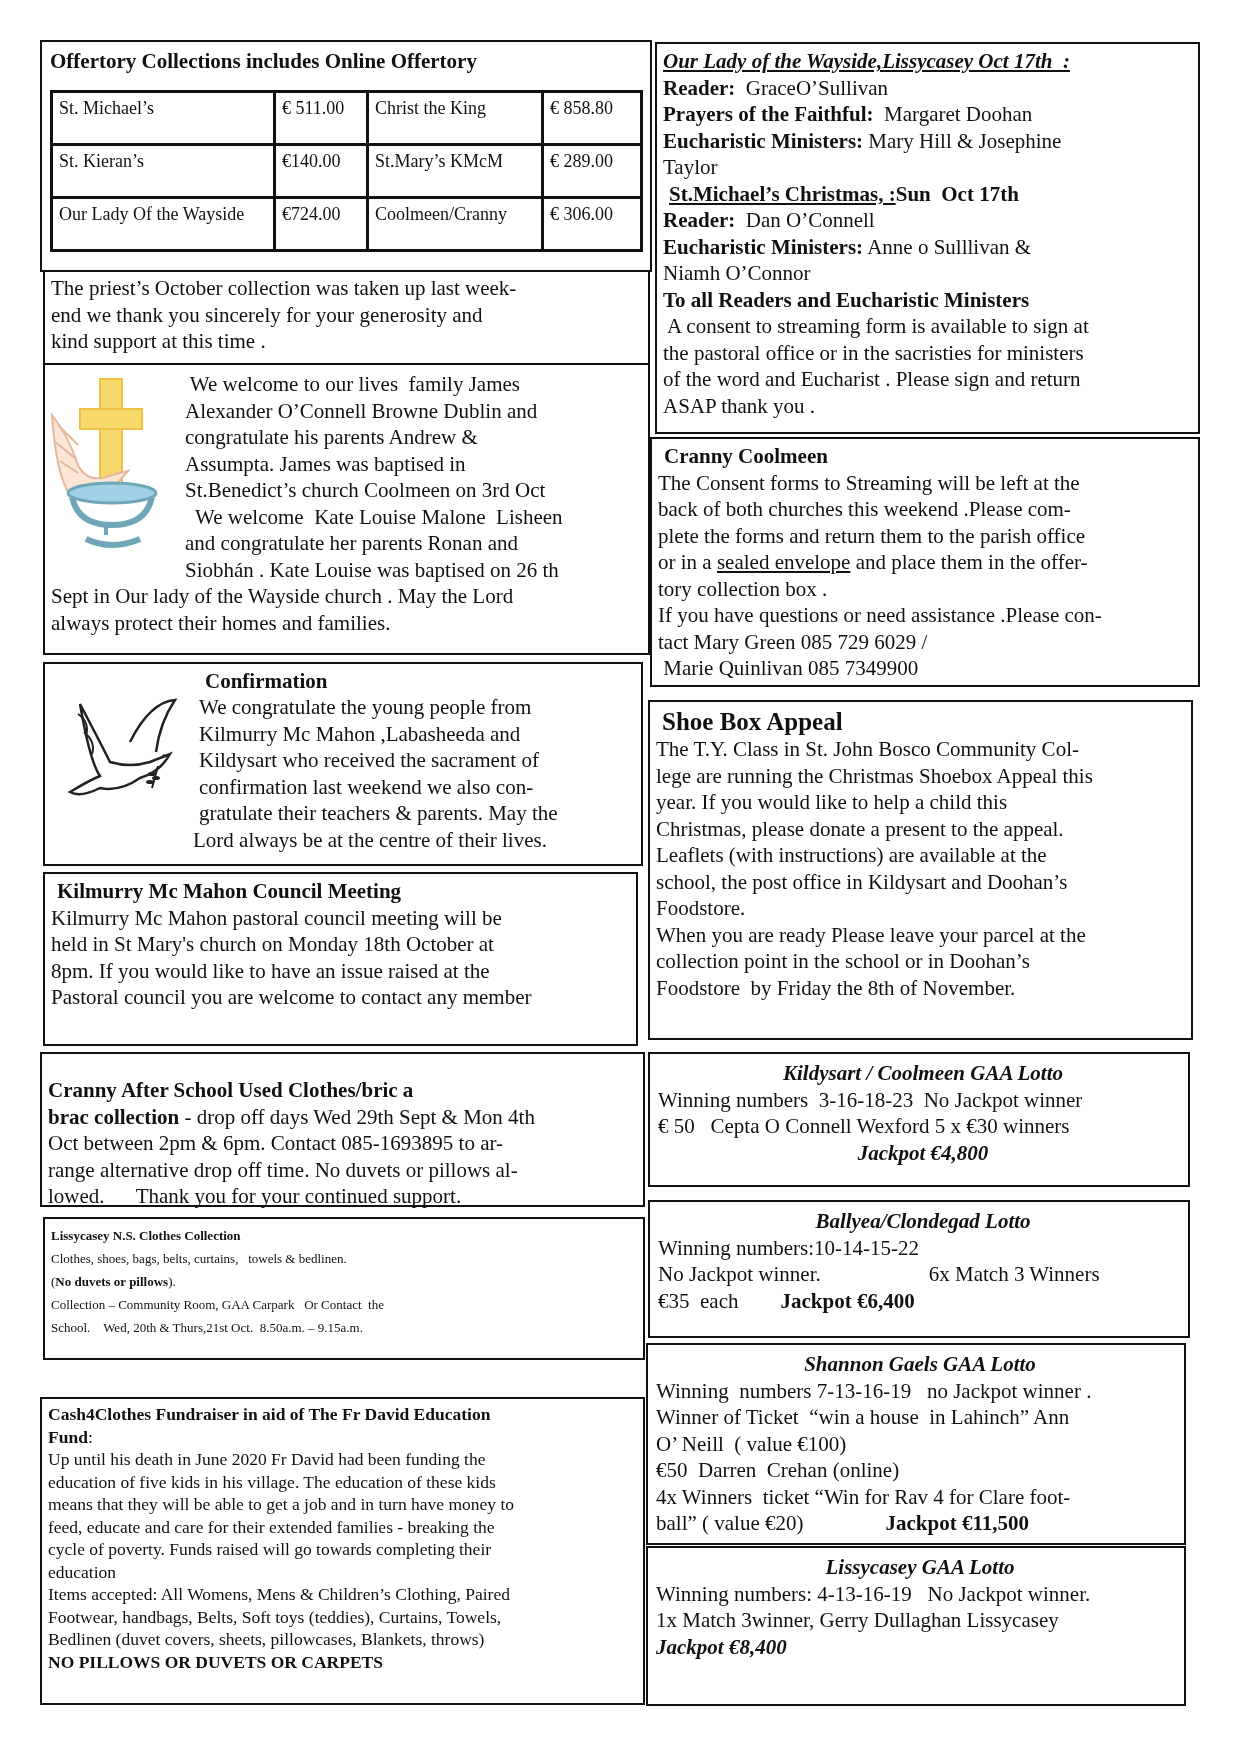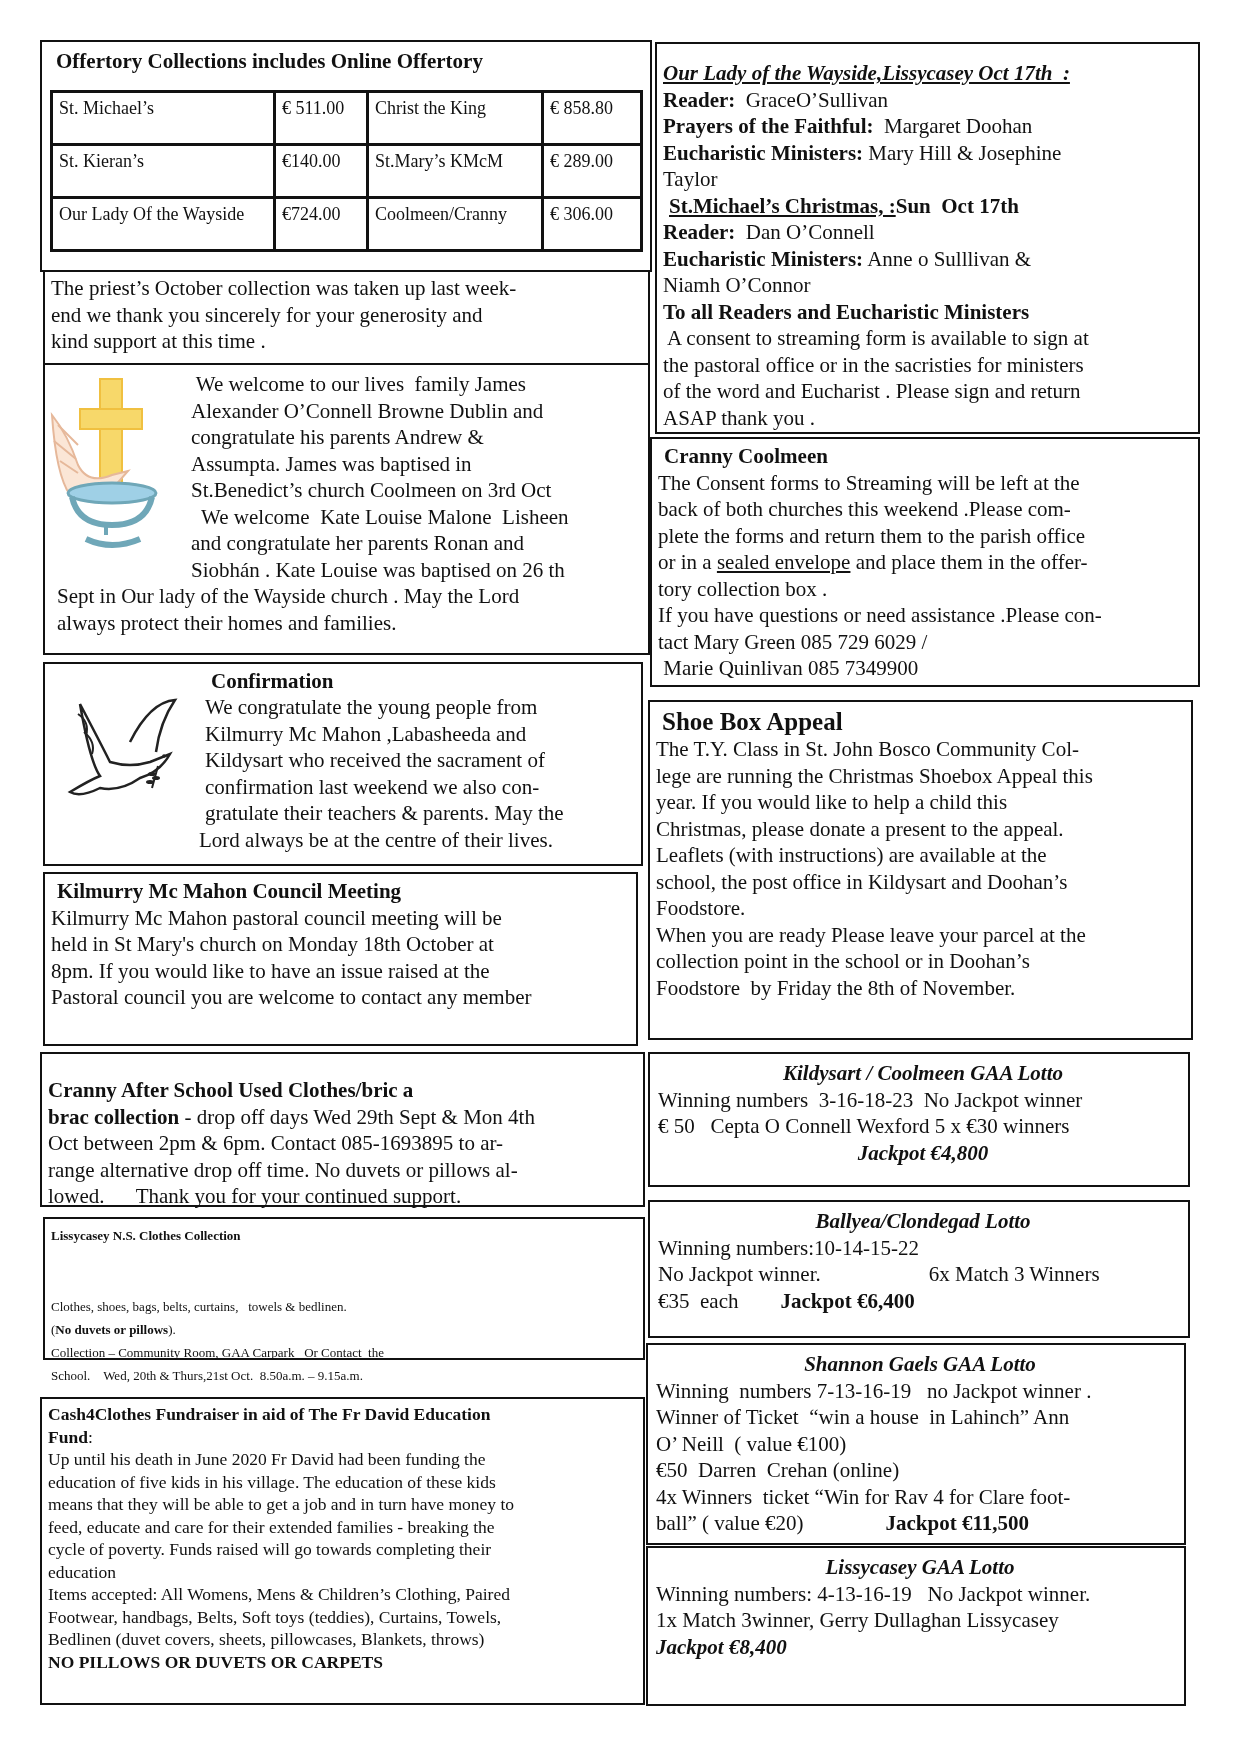--- a/index.html
+++ b/index.html
@@ -5,21 +5,21 @@
   html, body { margin:0; padding:0; background:#fff; }
   body { width:1235px; height:1748px; position:relative; overflow:hidden;
          font-family:"Liberation Serif", serif; color:#111; }
   .box { position:absolute; border:2px solid #111; box-sizing:border-box; background:#fff; }
   .t { font-size:21px; line-height:26.5px; }
   .sm { font-size:13px; line-height:23px; }
   .b { font-weight:bold; }
   .i { font-style:italic; }
   .u { text-decoration:underline; }
   .c { text-align:center; }
-  .p { position:absolute;margin-left:6px; }
+  .p { position:absolute; }
   table.off { border-collapse:collapse; position:absolute; left:8px; top:48px; width:593px; border:3px solid #111; }
   table.off td { border:3px solid #111; vertical-align:top; font-size:18px; line-height:22px;
                  padding:4px 6px 24px 6px; font-family:"Liberation Serif", serif; }
   .img { position:absolute; }
 </style>
 </head>
 <body>
 
 <div class="box" style="left:40px;top:40px;width:612px;height:232px;">
   <div class="p t b" style="left:8px;top:6px;">Offertory Collections includes Online Offertory</div>
@@ -117,42 +117,42 @@
 <div class="box t" style="left:40px;top:1052px;width:605px;height:155px;padding:23px 0 0 6px;">
   <div class="b">Cranny After School Used Clothes/bric a</div>
   <div><span class="b">brac collection</span><span> - drop off days Wed 29th Sept &amp; Mon 4th</span></div>
   <div>Oct between 2pm &amp; 6pm. Contact 085-1693895 to ar-</div>
   <div>range  alternative drop off time. No duvets or pillows al-</div>
   <div style="white-space:pre;">lowed.      Thank you for your continued support.</div>
 </div>
 
 <div class="box sm" style="left:43px;top:1217px;width:602px;height:143px;padding:5px 0 0 6px;">
   <div class="b">Lissycasey N.S. Clothes Collection</div>
-  <div style="white-space:pre;margin-top:48px;">Clothes, shoes, bags, belts, curtains,   towels &amp; bedlinen.</div>
+  <div style="white-space:pre;">Clothes, shoes, bags, belts, curtains,   towels &amp; bedlinen.</div>
   <div><span>(</span><span class="b">No duvets or pillows</span><span>).</span></div>
   <div style="white-space:pre;">Collection – Community Room, GAA Carpark   Or Contact  the</div>
   <div style="white-space:pre;">School.    Wed, 20th &amp; Thurs,21st Oct.  8.50a.m. – 9.15a.m.</div>
 </div>
 
 <div class="box" style="left:40px;top:1397px;width:605px;height:308px;padding:4px 0 0 6px;font-size:17.5px;line-height:22.5px;">
   <div class="b">Cash4Clothes Fundraiser in aid of The Fr David Education</div>
   <div><span class="b">Fund</span><span>:</span></div>
   <div>Up until his death in June 2020 Fr David had been funding the</div>
   <div>education of five kids in his village. The education of these kids</div>
   <div>means that they will be able to get a job and in turn have money to</div>
   <div>feed, educate and care for their extended families - breaking the</div>
   <div>cycle of poverty. Funds raised will go towards completing their</div>
   <div>education</div>
   <div>Items accepted: All Womens, Mens &amp; Children’s Clothing, Paired</div>
   <div>Footwear, handbags, Belts, Soft toys (teddies), Curtains, Towels,</div>
   <div>Bedlinen (duvet covers, sheets, pillowcases, Blankets, throws)</div>
   <div class="b">NO PILLOWS OR DUVETS OR CARPETS</div>
 </div>
 
-<div class="box t" style="left:655px;top:42px;width:545px;height:392px;padding:16px 0 0 6px;">
+<div class="box t" style="left:655px;top:42px;width:545px;height:392px;padding:4px 0 0 6px;">
   <div class="b i u" style="white-space:pre;">Our Lady of the Wayside,Lissycasey Oct 17th  :</div>
   <div><span class="b">Reader:</span><span style="white-space:pre;">  GraceO’Sullivan</span></div>
   <div><span class="b">Prayers of the Faithful:</span><span style="white-space:pre;">  Margaret Doohan</span></div>
   <div><span class="b">Eucharistic Ministers:</span><span> Mary Hill &amp; Josephine</span></div>
   <div>Taylor</div>
   <div style="margin-left:6px;"><span class="b u">St.Michael’s Christmas, :</span><span class="b" style="white-space:pre;">Sun  Oct 17th</span></div>
   <div><span class="b">Reader:</span><span style="white-space:pre;">  Dan O’Connell</span></div>
   <div><span class="b">Eucharistic Ministers:</span><span> Anne o Sulllivan &amp;</span></div>
   <div>Niamh O’Connor</div>
   <div class="b">To all Readers and Eucharistic Ministers</div>

